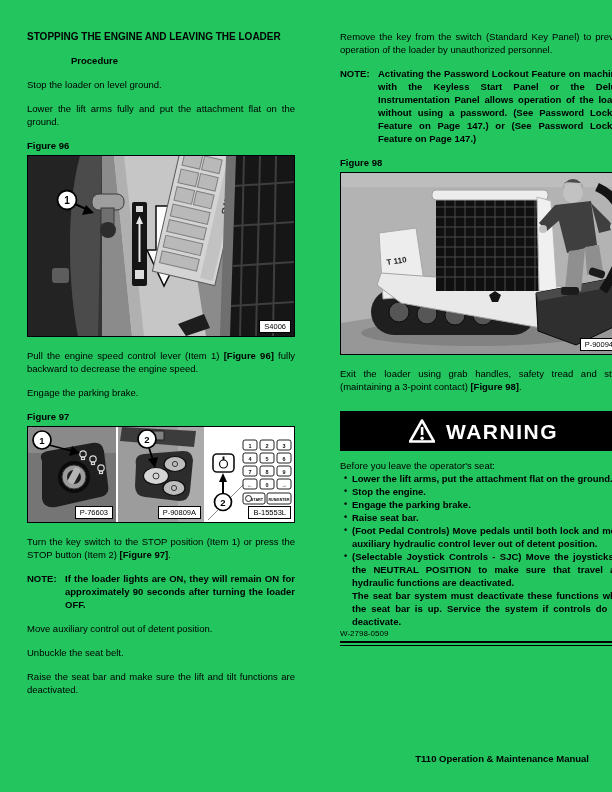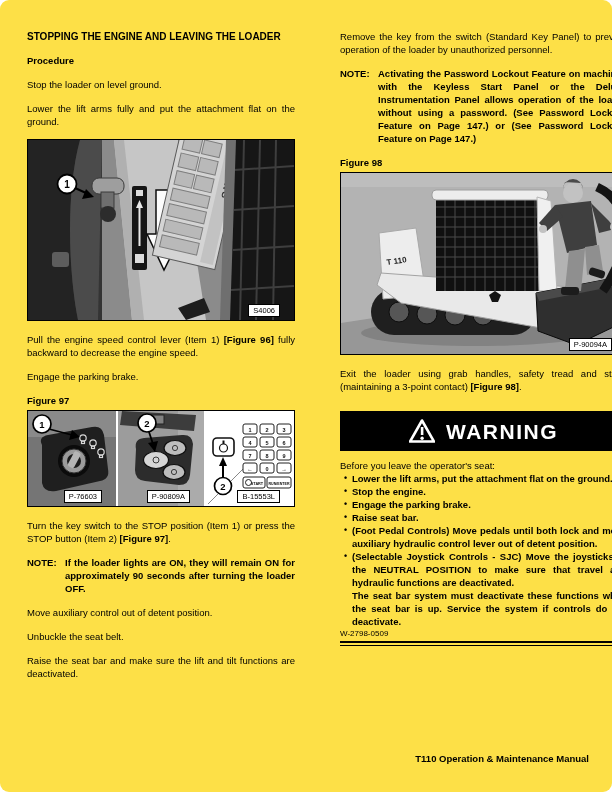--- a/index.html
+++ b/index.html
@@ -1,33 +1,33 @@
 <!DOCTYPE html>
 <html><head>
 <meta charset="utf-8">
 <style>
   * { margin:0; padding:0; box-sizing:border-box; }
   html,body { width:612px; height:792px; background:#ffffff; }
   body { font-family:"Liberation Sans","DejaVu Sans",sans-serif; color:#000; }
-  .sheet { position:relative; width:612px; height:792px; overflow:hidden; background:#fde047;border-radius:9px; }
+  .sheet { position:relative; width:612px; height:792px; overflow:hidden; background:#22c55e; }
   .columns { position:absolute; left:27px; top:30px; width:568px; display:flex; gap:13px; }
   .col { font-size:9.5px; line-height:13px; }
   .col-left { width:268px; }
   .col-right { width:287px;margin-left:32px; }
   p.body { text-align:justify; margin:0 0 11px 0; }
   .h-title { font-weight:bold; font-size:10px; line-height:13px; margin-bottom:11px; }
-  .h-sub { font-weight:bold; margin-bottom:11px; }
+  .h-sub { font-weight:bold; margin-bottom:11px;margin-left:44px; }
   .figcap { font-weight:bold; margin-bottom:3px; }
   .figure { position:relative; border:1px solid #000; margin-bottom:12px; background:#fff; }
   .fig96 { height:182px; }
   .fig97 { height:97px; display:flex; gap:2px; }
   .fig97 .panel { position:relative; height:95px; overflow:hidden; }
   .fig98 { height:183px; margin-bottom:12px; }
   .figure svg { display:block; }
-  .photo-label { position:absolute; right:14px; bottom:3px; background:#fff; border:1px solid #000; font-size:7.5px; line-height:9px; padding:1px 4px; font-weight:normal; }
+  .photo-label { position:absolute; right:3px; bottom:3px; background:#fff; border:1px solid #000; font-size:7.5px; line-height:9px; padding:1px 4px; font-weight:normal; }
   .note { display:flex; margin-bottom:11px; font-weight:bold; }
   .note .nlabel { flex:none; width:38px; }
   .note .nbody { flex:1; text-align:justify; }
   b.ref { font-weight:bold; }
   .warnbox { margin-top:18px; }
   .warn-banner { height:40px; background:#000; color:#fff; display:flex; align-items:center; justify-content:center; gap:11px; margin-bottom:8px; }
   .warn-banner .wtxt { font-size:21px; font-weight:bold; letter-spacing:1.5px; }
   .warn-intro { font-weight:normal; text-align:justify; }
   .witem { display:flex; font-weight:bold; }
   .wbullet { flex:none; width:12px; padding-left:4px; font-size:9px; }
@@ -42,20 +42,21 @@
 
 <div class="sheet">
   <div class="columns">
 
     <div class="col col-left">
       <div class="h-title">STOPPING THE ENGINE AND LEAVING THE LOADER</div>
       <div class="h-sub">Procedure</div>
       <p class="body">Stop the loader on level ground.</p>
       <p class="body">Lower the lift arms fully and put the attachment flat on the ground.</p>
 
+      <div class="figcap">Figure 96</div>
       <div class="figure fig96">
         <svg viewBox="0 0 266 180" width="266" height="180">
           <rect width="266" height="180" fill="#8b8b8b"></rect>
           <g>
             <rect width="74" height="180" fill="#343434"></rect>
             <path d="M0,0 L52,0 C38,50 40,130 50,180 L0,180 Z" fill="#232323"></path>
             <path d="M52,0 L74,0 L70,180 L50,180 C40,130 38,50 52,0 Z" fill="#4b4b4b"></path>
             <rect x="24" y="112" width="17" height="15" rx="3" fill="#5d5d5d"></rect>
           </g>
           <g>

